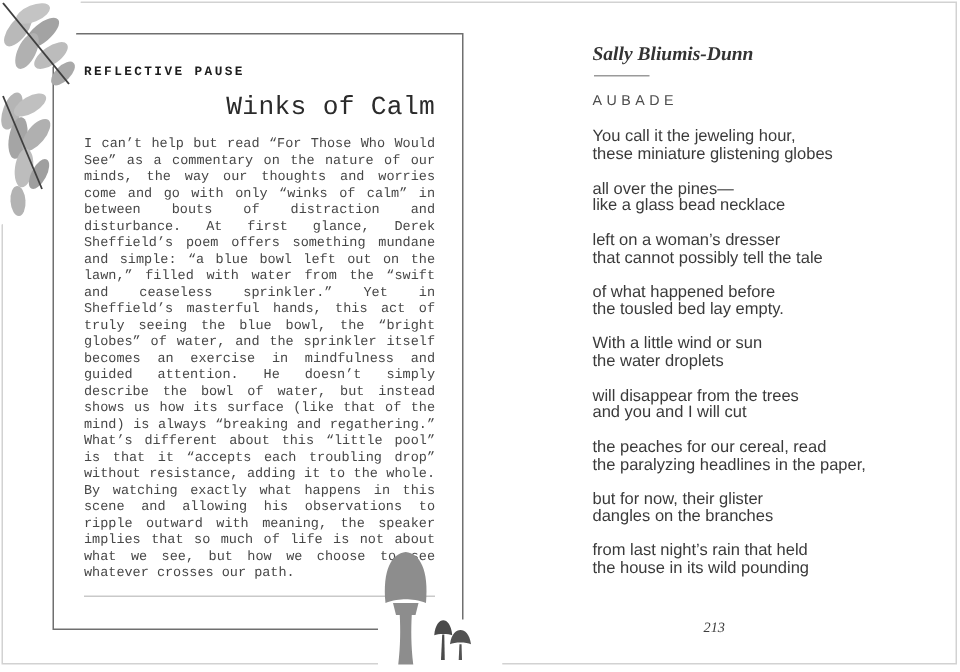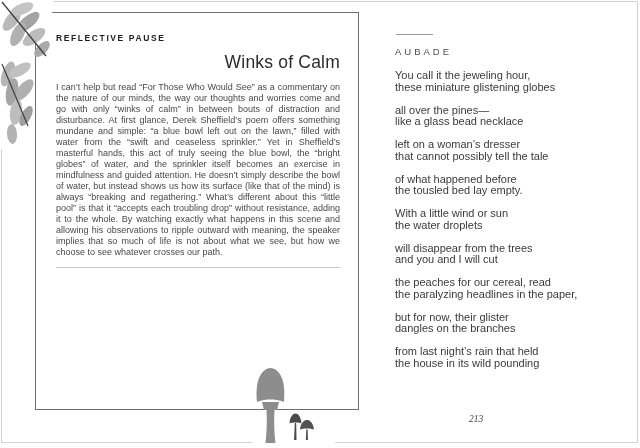--- a/index.html
+++ b/index.html
@@ -6,23 +6,24 @@
   .page{
     position:relative;width:640px;height:448px;background:#ffffff;
     font-family:"Liberation Sans",sans-serif;overflow:hidden;
   }
   .outer-frame{
     position:absolute;left:1px;top:1px;right:2px;bottom:5px;
     border:1px solid #d2d2d2;pointer-events:none;
   }
   
   .left-box{
-    position:absolute;left:35px;top:12px;width:324px;height:398px;
+    position:absolute;left:35px;top:22px;width:274px;height:398px;
     border:1px solid #6f6f6f;box-sizing:border-box;
     padding:20px 18px 0 20px;
+    font-family:Liberation Mono, monospace;
   }
   .kicker{
     font-size:8.5px;font-weight:bold;letter-spacing:1.6px;color:#1d1d1d;
     margin:0 0 9px 0;
   }
   .essay-title{
     font-size:17.5px;font-weight:400;color:#2b2b2b;margin:0 0 9px 0;
     letter-spacing:.2px;
     text-align:right;
   }
@@ -72,20 +73,21 @@
   <div class="outer-frame"></div>
 
   <div class="left-box">
     <p class="kicker">REFLECTIVE PAUSE</p>
     <h1 class="essay-title">Winks of Calm</h1>
     <p class="essay-body">I can’t help but read “For Those Who Would See” as a commentary on the nature of our minds, the way our thoughts and worries come and go with only “winks of calm” in between bouts of distraction and disturbance. At first glance, Derek Sheffield’s poem offers something mundane and simple: “a blue bowl left out on the lawn,” filled with water from the “swift and ceaseless sprinkler.” Yet in Sheffield’s masterful hands, this act of truly seeing the blue bowl, the “bright globes” of water, and the sprinkler itself becomes an exercise in mindfulness and guided attention. He doesn’t simply describe the bowl of water, but instead shows us how its surface (like that of the mind) is always “breaking and regathering.” What’s different about this “little pool” is that it “accepts each troubling drop” without resistance, adding it to the whole. By watching exactly what happens in this scene and allowing his observations to ripple outward with meaning, the speaker implies that so much of life is not about what we see, but how we choose to see whatever crosses our path.</p>
     <div class="divider"></div>
   </div>
 
   <div class="right-page">
+    <p class="poem-author">Sally Bliumis-Dunn</p>
     <div class="author-rule"></div>
     <p class="poem-title">AUBADE</p>
     <p class="poem-text">You call it the jeweling hour,
 these miniature glistening globes
 
 all over the pines—
 like a glass bead necklace
 
 left on a woman’s dresser
 that cannot possibly tell the tale

